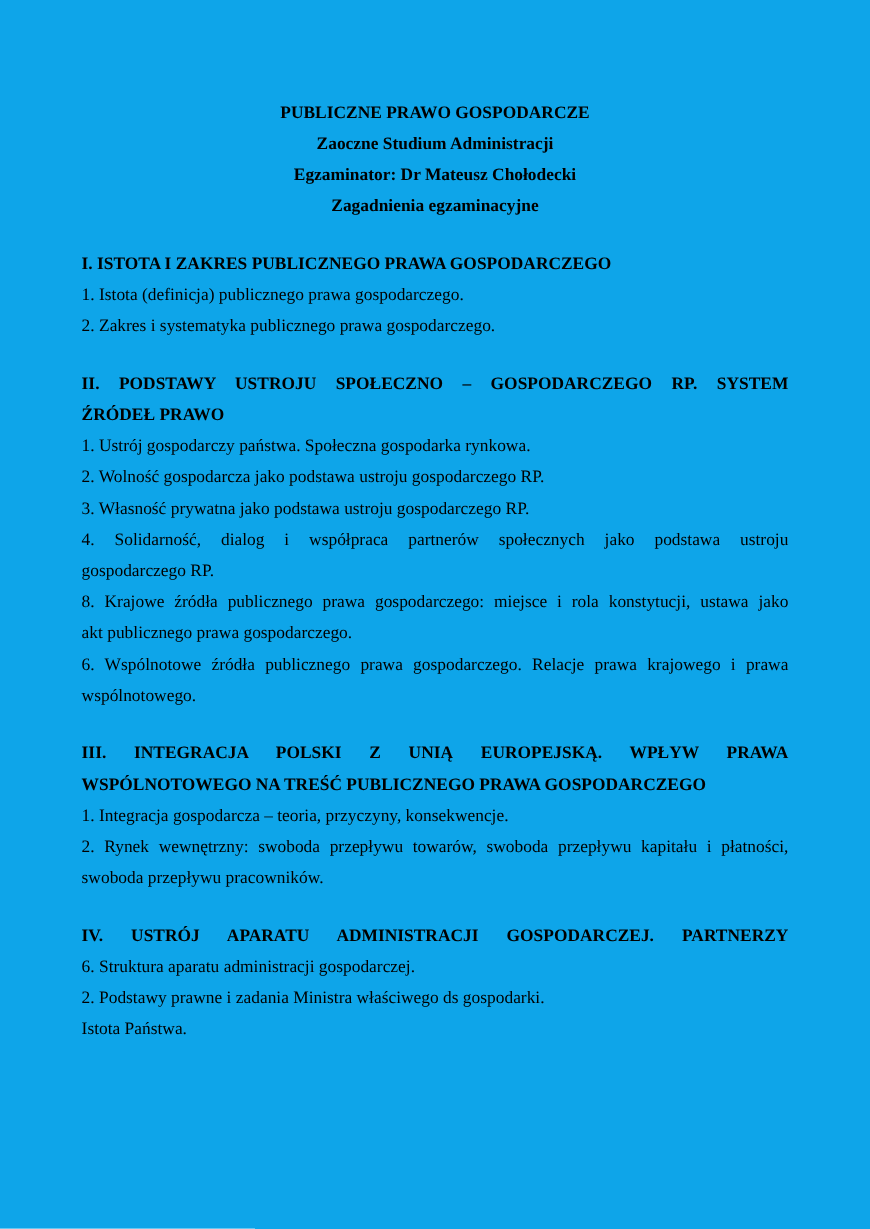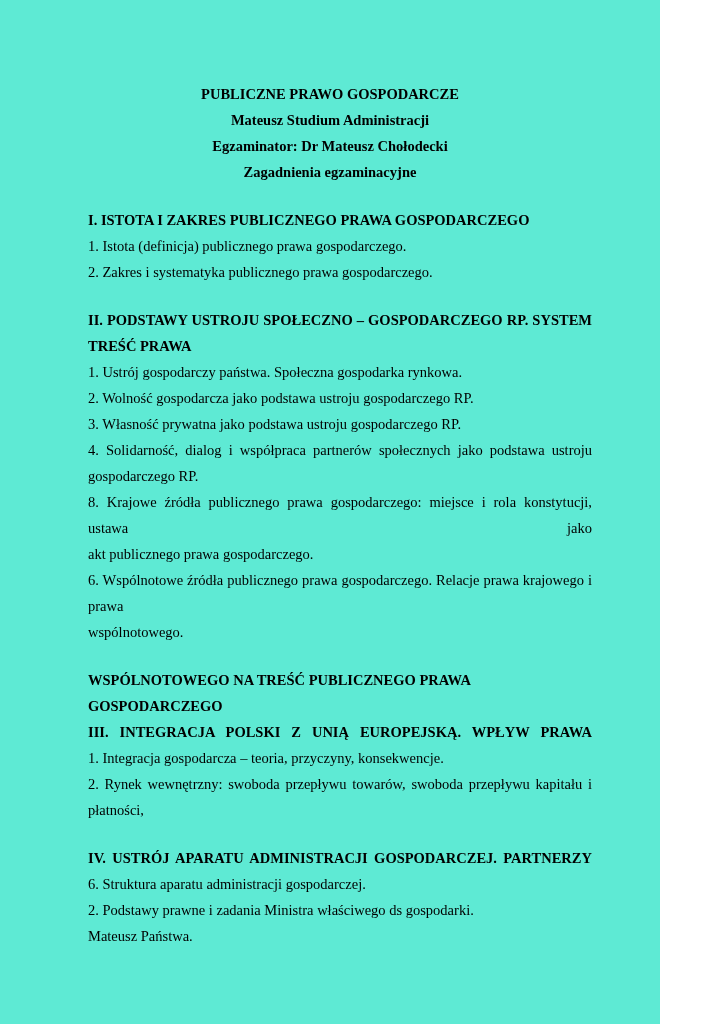--- a/index.html
+++ b/index.html
@@ -2,90 +2,90 @@
 <html lang="pl"><head>
 <meta charset="utf-8">
 <style>
   html, body {
     margin: 0;
     padding: 0;
     background: #ffffff;
   }
   .page {
     position: relative;
-    width: 660px;
+    width: 725px;
     height: 1024px;
-    background: #5eead4;
+    background: #0ea5e9;
     box-sizing: border-box;
     padding: 81px 68px 0 68px;
     overflow: hidden;
     font-family: "Liberation Serif", "DejaVu Serif", serif;
     font-size: 14.5px;
     color: #000000;
   }
   .line {
     line-height: 26px;
     white-space: normal;
     text-align: left;
   }
   .title-block .line {
     text-align: center;
     font-weight: bold;
   }
   .section {
     margin-top: 22px;
-    margin-left: 20px;
   }
   .heading {
     font-weight: bold;
   }
   .stretch {
     text-align: justify;
     text-align-last: justify;
   }
 </style>
 </head>
 <body>
 
 <div class="page">
 
   <header class="title-block">
     <div class="line">PUBLICZNE PRAWO GOSPODARCZE</div>
-    <div class="line">Mateusz Studium Administracji</div>
+    <div class="line">Zaoczne Studium Administracji</div>
     <div class="line">Egzaminator: Dr Mateusz Chołodecki</div>
     <div class="line">Zagadnienia egzaminacyjne</div>
   </header>
 
   <section class="section">
     <div class="line heading">I. ISTOTA I ZAKRES PUBLICZNEGO PRAWA GOSPODARCZEGO</div>
     <div class="line">1. Istota (definicja) publicznego prawa gospodarczego.</div>
     <div class="line">2. Zakres i systematyka publicznego prawa gospodarczego.</div>
   </section>
 
   <section class="section">
     <div class="line heading stretch">II. PODSTAWY USTROJU SPOŁECZNO – GOSPODARCZEGO RP. SYSTEM</div>
-    <div class="line heading">TREŚĆ PRAWA</div>
+    <div class="line heading">ŹRÓDEŁ PRAWO</div>
     <div class="line">1. Ustrój gospodarczy państwa. Społeczna gospodarka rynkowa.</div>
     <div class="line">2. Wolność gospodarcza jako podstawa ustroju gospodarczego RP.</div>
     <div class="line">3. Własność prywatna jako podstawa ustroju gospodarczego RP.</div>
     <div class="line stretch">4. Solidarność, dialog i współpraca partnerów społecznych jako podstawa ustroju</div>
     <div class="line">gospodarczego RP.</div>
     <div class="line stretch">8. Krajowe źródła publicznego prawa gospodarczego: miejsce i rola konstytucji, ustawa jako</div>
     <div class="line">akt publicznego prawa gospodarczego.</div>
     <div class="line stretch">6. Wspólnotowe źródła publicznego prawa gospodarczego. Relacje prawa krajowego i prawa</div>
     <div class="line">wspólnotowego.</div>
   </section>
 
   <section class="section">
+    <div class="line heading stretch">III. INTEGRACJA POLSKI Z UNIĄ EUROPEJSKĄ. WPŁYW PRAWA</div>
     <div class="line heading">WSPÓLNOTOWEGO NA TREŚĆ PUBLICZNEGO PRAWA GOSPODARCZEGO</div>
-    <div class="line heading stretch">III. INTEGRACJA POLSKI Z UNIĄ EUROPEJSKĄ. WPŁYW PRAWA</div>
     <div class="line">1. Integracja gospodarcza – teoria, przyczyny, konsekwencje.</div>
     <div class="line stretch">2. Rynek wewnętrzny: swoboda przepływu towarów, swoboda przepływu kapitału i płatności,</div>
+    <div class="line">swoboda przepływu pracowników.</div>
   </section>
 
   <section class="section">
     <div class="line heading stretch">IV. USTRÓJ APARATU ADMINISTRACJI GOSPODARCZEJ. PARTNERZY</div>
     <div class="line">6. Struktura aparatu administracji gospodarczej.</div>
     <div class="line">2. Podstawy prawne i zadania Ministra właściwego ds gospodarki.</div>
-    <div class="line">Mateusz Państwa.</div>
+    <div class="line">Istota Państwa.</div>
   </section>
 
 </div>
 
 </body></html>

